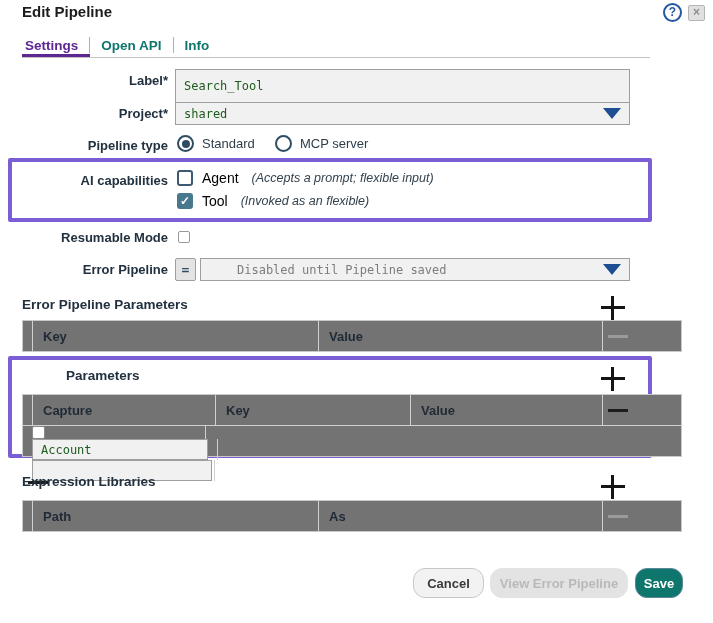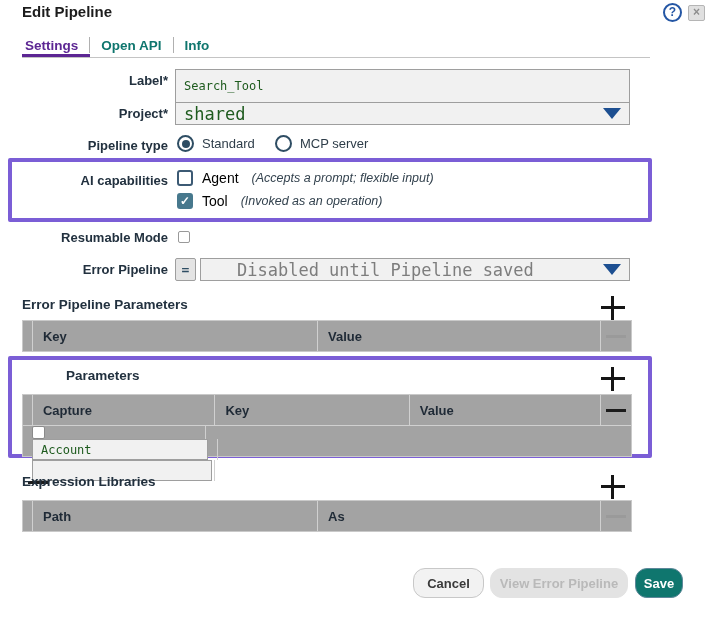--- a/index.html
+++ b/index.html
@@ -24,21 +24,21 @@
   .tab-underline { position:absolute; left:22px; top:54px; width:68px; height:3px; background:#5c2693; }
   .tab-line { position:absolute; left:22px; top:57px; width:628px; height:1px; background:#c4c4c4; }
 
   
   .flabel { position:absolute; left:8px; width:160px; text-align:right; font-size:13px; font-weight:bold; color:#22313f; }
 
   
   .tinput { position:absolute; height:34px; background:#f1f1f1; border:1px solid #9e9e9e;
             font-family:"DejaVu Sans Mono", monospace; font-size:12px; color:#1e5b1e; padding:0 8px; }
   .ddown  { position:absolute; height:23px; background:#f1f1f1; border:1px solid #9e9e9e;
-            font-family:"DejaVu Sans Mono", monospace; font-size:17px; color:#1e5b1e;
+            font-family:"DejaVu Sans Mono", monospace; font-size:12px; color:#1e5b1e;
             display:flex; align-items:center; padding:0 8px; cursor:pointer;gap:14px; }
   .ddown .txt { flex:1; }
   .ddown.gray .txt { color:#7d7d7d; }
   .dd-arrow { width:0; height:0; border-left:9px solid transparent; border-right:9px solid transparent;
               border-top:11px solid #1d4f91; }
 
   
   .radio-row { position:absolute; display:flex; align-items:center; gap:8px; }
   .radio { width:17px; height:17px; border:2px solid #2e4d63; border-radius:50%; background:#fff;
            display:flex; align-items:center; justify-content:center; cursor:pointer; }
@@ -63,21 +63,21 @@
   
   .hlbox { position:absolute; border:4px solid #7b5ed6; border-radius:2px; pointer-events:none; }
 
   
   .sec-h { position:absolute; font-size:13.5px; font-weight:bold; color:#22313f; }
   .plus { position:absolute; width:24px; height:24px; cursor:pointer; }
   .plus::before { content:""; position:absolute; left:0; top:10px; width:24px; height:3px; background:#151515; }
   .plus::after  { content:""; position:absolute; left:10px; top:0; width:3px; height:24px; background:#151515; }
 
   
-  .tbl { position:absolute; width:610px; border:1px solid #c9c9c9; background:#a3a3a3; }
+  .tbl { position:absolute; width:660px; border:1px solid #c9c9c9; background:#737373; }
   .tr { display:flex; height:30px; }
   .tr + .tr { border-top:1px solid #d0d0d0; }
   .td { border-right:1px solid #d0d0d0; display:flex; align-items:center; }
   .td:last-child { border-right:none; }
   .td.hdr { font-size:13px; font-weight:bold; color:#1f2a36; padding-left:10px; }
   .td.sliver { width:10px; }
   .td.minuscell { width:30px; justify-content:center; cursor:pointer; }
   .minus { width:20px; height:3px; background:#9a9a9a; }
   .minus.dark { background:#1c1c1c; }
   .cell-input { background:#f1f1f1; border:1px solid #9e9e9e; height:21px;
@@ -133,21 +133,21 @@
   <div class="hlbox" style="left:8px; top:158px; width:644px; height:64px;"></div>
   <div class="flabel" style="top:173px;">AI capabilities</div>
   <div class="cb-row" style="left:177px; top:170px;">
     <span class="cb"></span>
     <span class="cb-label">Agent</span>
     <span class="cb-note">(Accepts a prompt; flexible input)</span>
   </div>
   <div class="cb-row" style="left:177px; top:193px;">
     <span class="cb checked">✓</span>
     <span class="cb-label">Tool</span>
-    <span class="cb-note">(Invoked as an operation)</span>
+    <span class="cb-note">(Invoked as an flexible)</span>
   </div>
 
   <div class="flabel" style="top:230px;">Resumable Mode</div>
   <span class="cb-small" style="position:absolute; left:178px; top:231px;"></span>
 
   <div class="flabel" style="top:262px;">Error Pipeline</div>
   <div class="eq-btn" style="left:175px; top:258px;">=</div>
   <div class="ddown gray" style="left:200px; top:258px; width:430px;padding-left:36px;">
     <span class="txt">Disabled until Pipeline saved</span>
     <span class="dd-arrow"></span>

